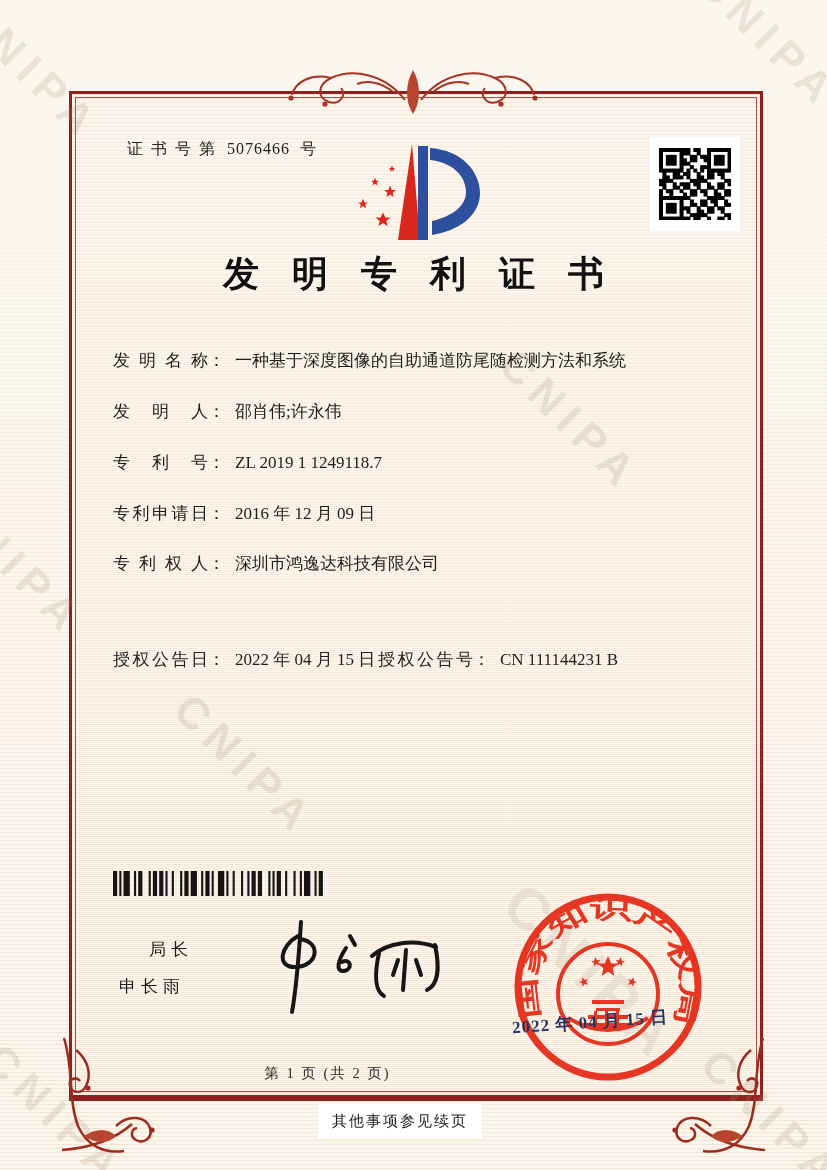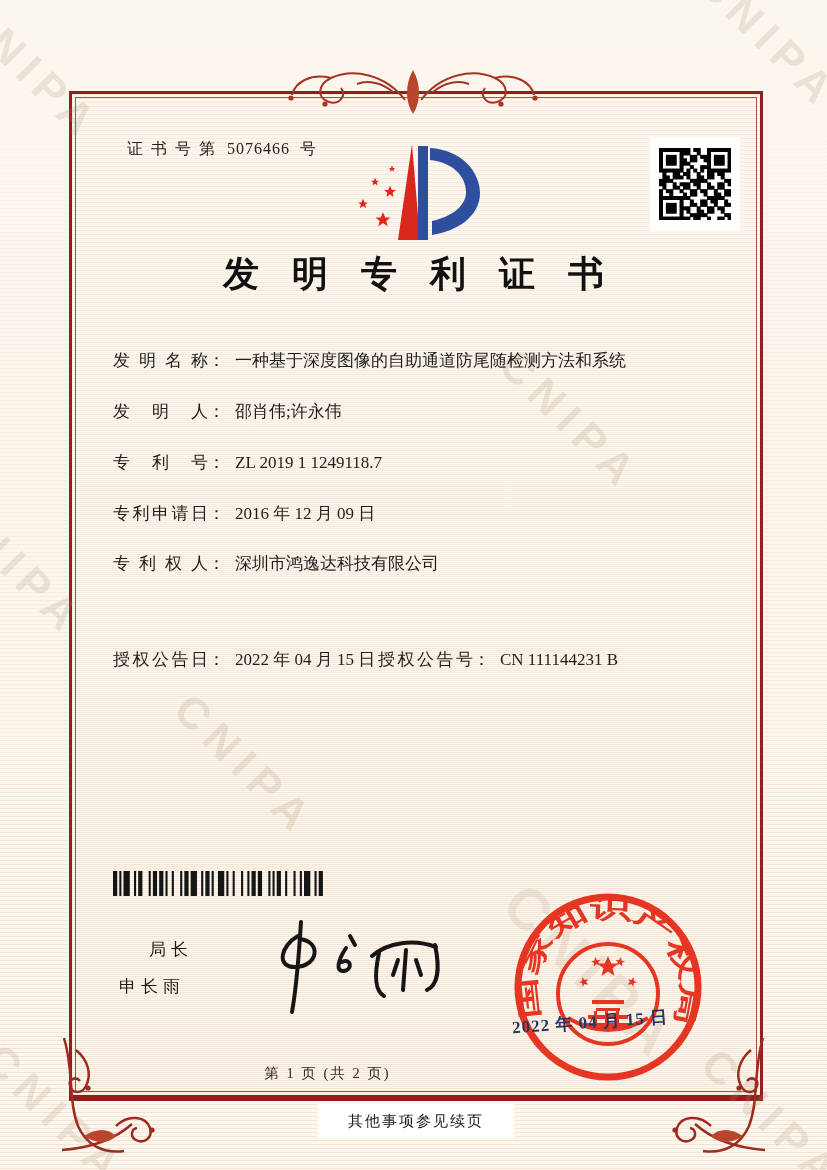--- a/index.html
+++ b/index.html
@@ -80,21 +80,21 @@
     position:absolute;z-index:5;left:512px;top:1010px;width:180px;
     font-size:17px;font-weight:bold;color:#253461;letter-spacing:1px;
     transform:rotate(-4deg);white-space:nowrap;
   }
   
   .page-num{
     position:absolute;z-index:3;left:0;top:1064px;width:655px;text-align:center;
     font-size:14.5px;letter-spacing:2px;color:#2a2a2a;
   }
   .footer-note{
-    position:absolute;z-index:3;left:318px;top:1104px;width:196px;height:34px;
+    position:absolute;z-index:3;left:318px;top:1104px;width:164px;height:34px;
     background:#ffffff;text-align:center;line-height:34px;
     font-size:15px;letter-spacing:2px;color:#1a1a1a;
   }
 </style>
 </head>
 <body>
 
 <svg width="0" height="0" style="position:absolute">
   <defs>
     <path id="star" d="M0,-10 L2.94,-3.09 9.51,-3.09 4.19,1.18 5.88,8.09 0,4 -5.88,8.09 -4.19,1.18 -9.51,-3.09 -2.94,-3.09 Z"></path>

